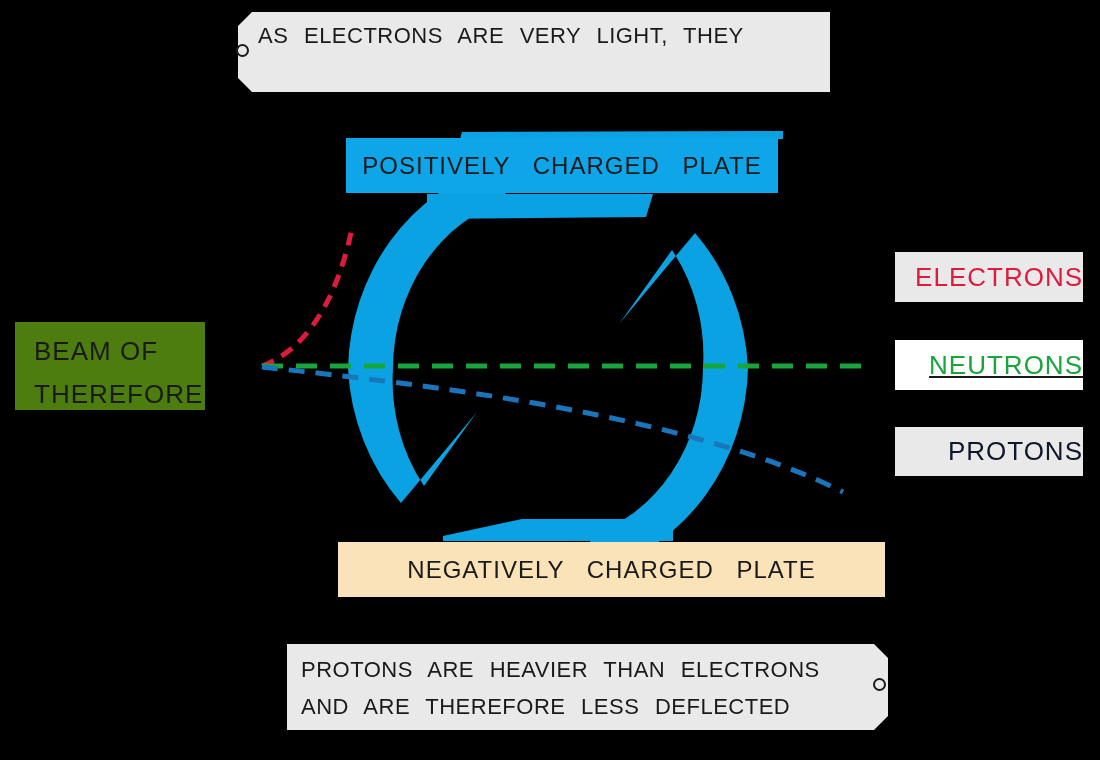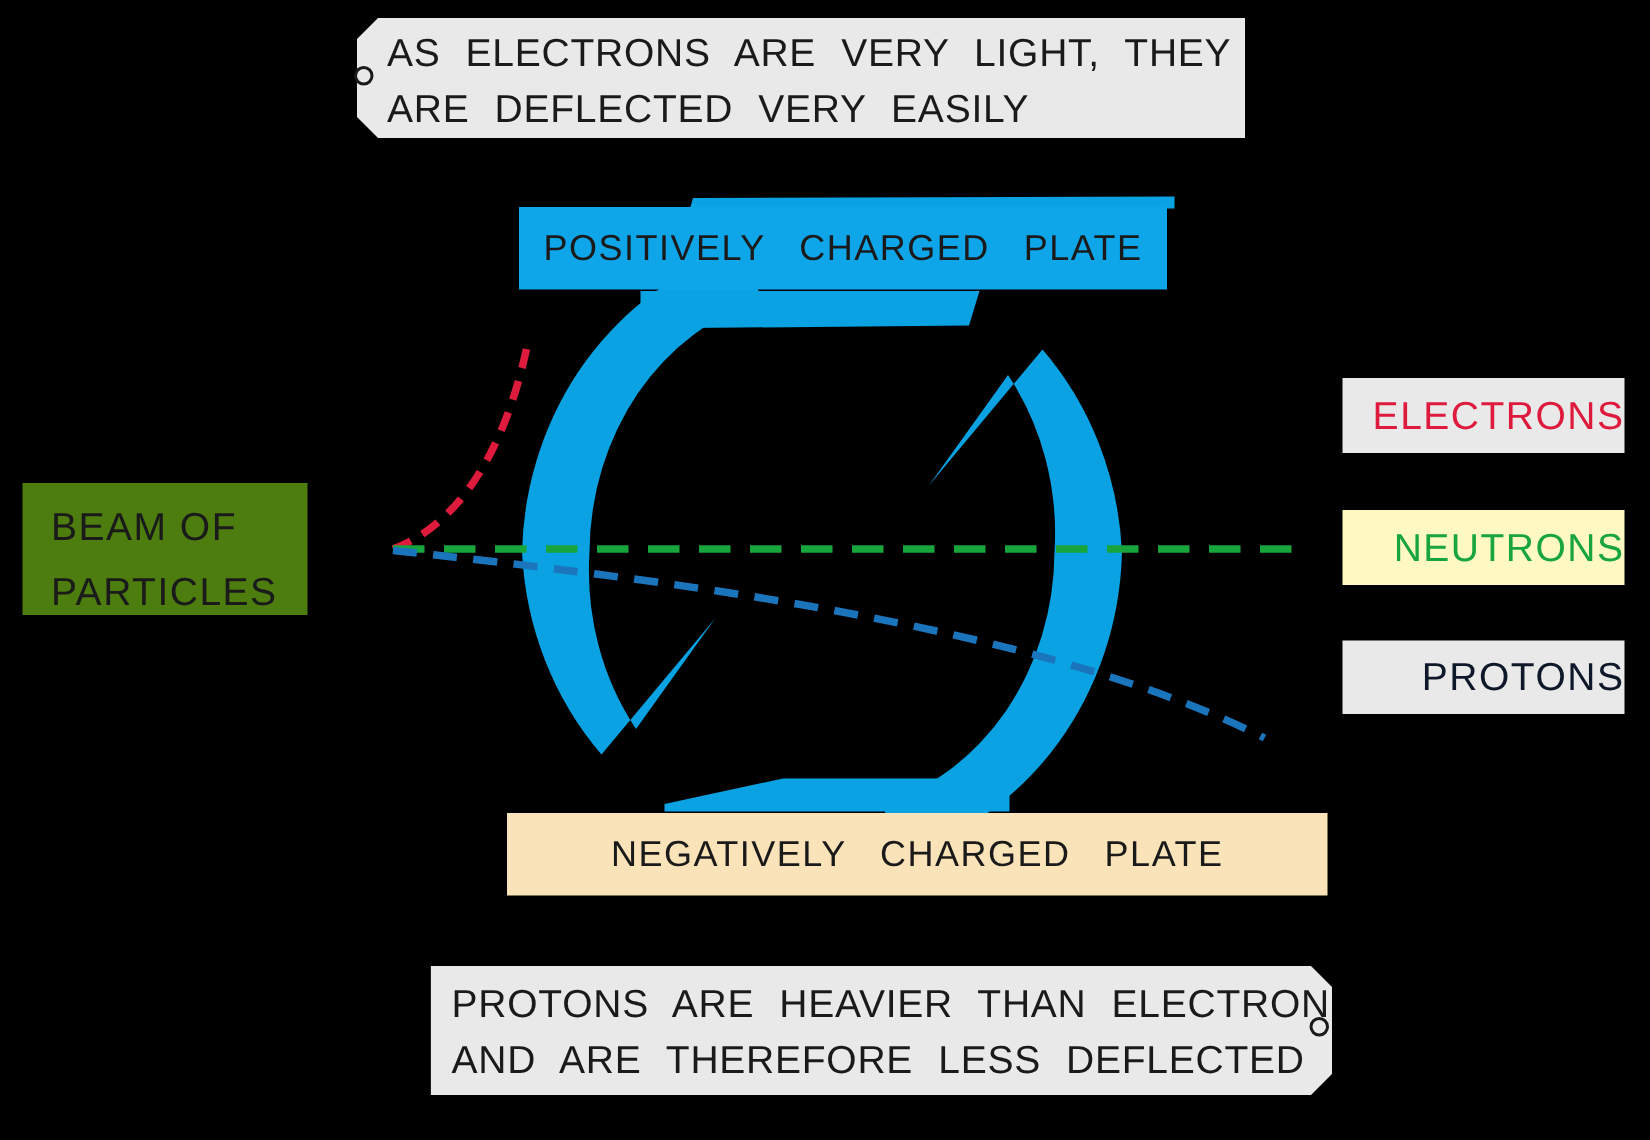--- a/index.html
+++ b/index.html
@@ -3,21 +3,21 @@
 <meta charset="utf-8">
 <style>
   html,body{margin:0;padding:0;background:#000;}
   .stage{
     position:relative;width:1100px;height:760px;overflow:hidden;
     font-family:"Liberation Sans", sans-serif;
   }
   .stage svg{position:absolute;left:0;top:0;}
   .box{position:absolute;color:#1a1a1a;box-sizing:border-box;}
   
-  .note{font-size:26px;line-height:37px;letter-spacing:.5px;word-spacing:9px;white-space:nowrap;}
+  .note{font-size:22px;line-height:37px;letter-spacing:.5px;word-spacing:9px;white-space:nowrap;}
   .note-top{left:238px;top:12px;width:592px;height:80px;padding:5px 0 0 20px;
     clip-path:polygon(14px 0,100% 0,100% 100%,14px 100%,0 calc(100% - 14px),0 14px);}
   .note-bottom{left:287px;top:644px;width:601px;height:86px;padding:7px 0 0 14px;
     clip-path:polygon(0 0,calc(100% - 14px) 0,100% 14px,100% calc(100% - 14px),calc(100% - 14px) 100%,0 100%);}
   .tag-hole{position:absolute;width:9px;height:9px;border:2px solid #1a1a1a;border-radius:50%;}
   .hole-top{left:236px;top:44px;}
   .hole-bottom{left:873px;top:678px;}
   
   .plate{display:flex;align-items:center;justify-content:center;
     font-size:24px;letter-spacing:1px;word-spacing:15px;white-space:nowrap;}
@@ -51,37 +51,36 @@
     <path d="M 460 139 L 462 132 L 783 131 L 783 139 Z" fill="#0AA2E2"></path>
     <path d="M 443 541 L 443 536 L 522 519 L 673 519 L 673 541 Z" fill="#0AA2E2"></path>
 
     <path fill="none" stroke-width="5" stroke-dasharray="13 9" d="M 262 366 C 300 352 335 310 352 228" stroke="#DE1B3C"></path>
     <path fill="none" stroke-width="5" stroke-dasharray="21 13" d="M 262 366 L 868 366" stroke="#17A53C"></path>
     <path fill="none" stroke-width="5" stroke-dasharray="16 11" d="M 262 367 C 430 385 690 415 843 492" stroke="#1B75BC"></path>
   </svg>
 
   <div class="box note note-top" style="background-color: rgb(233, 233, 233);">
     <div>AS ELECTRONS ARE VERY LIGHT, THEY</div>
-    <div>ARE DEFLECTED VERY EASILY</div>
   </div>
   <div class="tag-hole hole-top" style="background-color: rgb(233, 233, 233);"></div>
 
   <div class="box plate plate-pos" style="background-color: #0ea5e9;">
     <span>POSITIVELY CHARGED PLATE</span>
   </div>
 
   <div class="box beam" style="background-color: #4d7c0f;">
     <div>BEAM OF</div>
-    <div>PARTICLES</div>
+    <div>THEREFORE</div>
   </div>
 
   <div class="box particle p-electrons" style="background-color: rgb(233, 233, 233);">
     <span style="color: rgb(222, 27, 60);">ELECTRONS</span>
   </div>
-  <div class="box particle p-neutrons" style="background-color: #fef9c3;">
+  <div class="box particle p-neutrons" style="background-color: #ffffff; text-decoration: underline;">
     <span style="color: rgb(23, 165, 60);">NEUTRONS</span>
   </div>
   <div class="box particle p-protons" style="background-color: rgb(233, 233, 233);">
     <span style="color: #0f172a;">PROTONS</span>
   </div>
 
   <div class="box plate plate-neg" style="background-color: rgb(250, 227, 184);">
     <span>NEGATIVELY CHARGED PLATE</span>
   </div>
 

